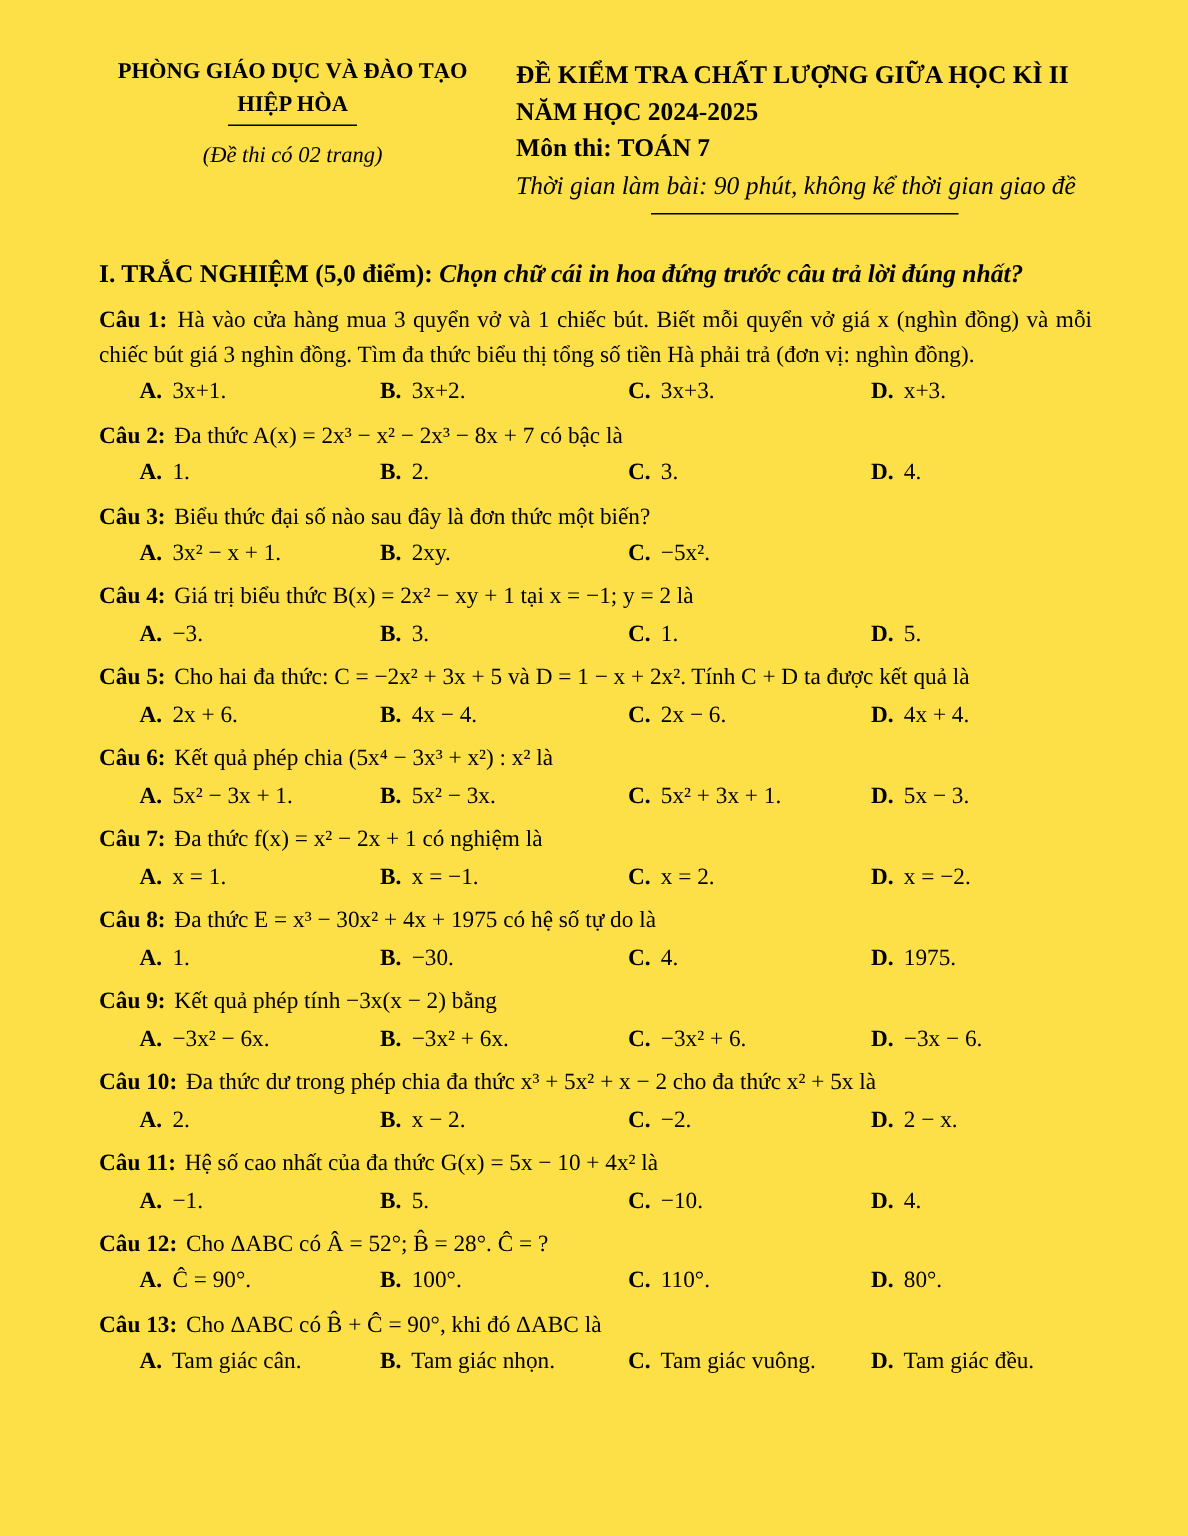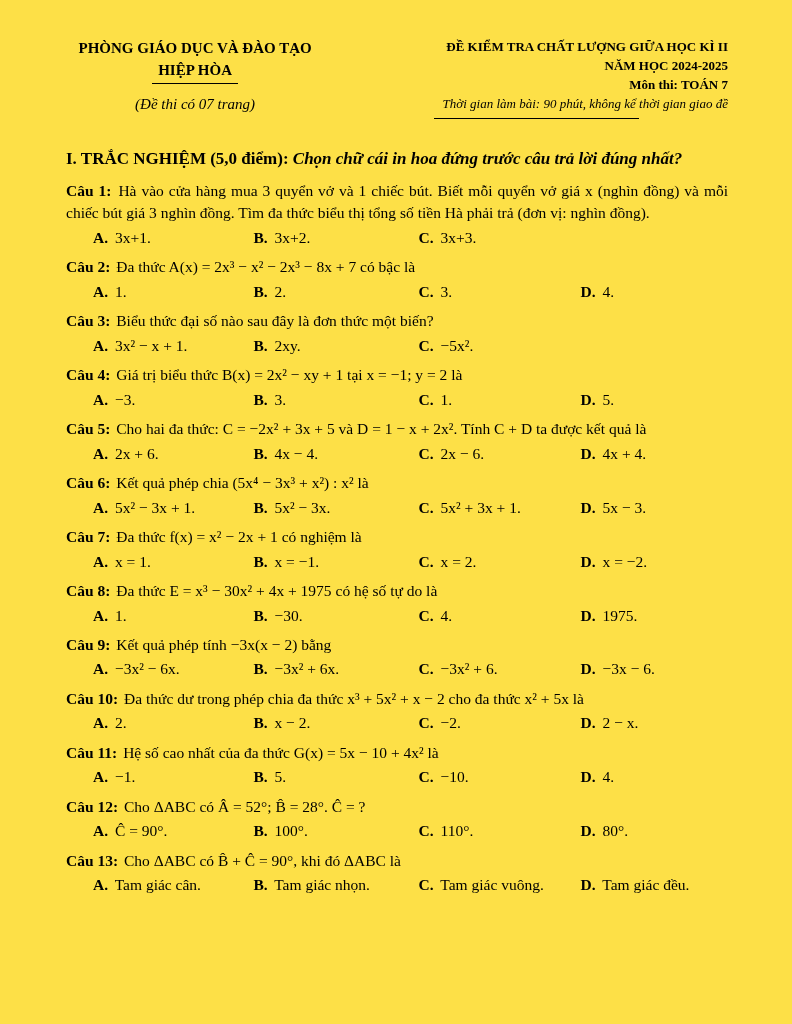--- a/index.html
+++ b/index.html
@@ -13,21 +13,21 @@
     line-height: 1.45;
     color: #000;
     overflow: hidden;
     background: #fde047;
   }
   .bold { font-weight: bold; }
   .italic { font-style: italic; }
 
   .doc-header { display: flex; justify-content: space-between; align-items: flex-start; }
   .header-left  { flex: 0 0 39%; text-align: center; font-size: 15px; }
-  .header-right { flex: 0 0 58%; text-align: right; font-size: 13px; }
+  .header-right { flex: 0 0 58%; text-align: left; font-size: 17px; }
   .district-underline { display: inline-block; border-bottom: 1.5px solid #000; padding: 0 6px 1px 6px; }
   .pages-note { margin-top: 10px; font-size: 15px; }
   .header-rule { width: 205px; border-top: 1.3px solid #000; margin: 5px auto 0 auto; }
 
   .section-heading { margin: 28px 0 8px 0; font-size: 17px; }
 
   .question { margin: 0; }
   .stem { text-align: justify; }
   .qlabel { padding-right: 2px; }
   .options {
@@ -41,21 +41,21 @@
 </style>
 </head>
 <body>
 
 <div class="page">
 
   <div class="doc-header">
     <div class="header-left">
       <div class="bold">PHÒNG GIÁO DỤC VÀ ĐÀO TẠO</div>
       <div class="bold"><span class="district-underline">HIỆP HÒA</span></div>
-      <div class="italic pages-note">(Đề thi có 07 trang)</div>
+      <div class="italic pages-note">(Đề thi có 02 trang)</div>
     </div>
     <div class="header-right">
       <div class="bold">ĐỀ KIỂM TRA CHẤT LƯỢNG GIỮA HỌC KÌ II</div>
       <div class="bold">NĂM HỌC 2024-2025</div>
       <div class="bold">Môn thi: TOÁN 7</div>
       <div class="italic">Thời gian làm bài: 90 phút, không kể thời gian giao đề</div>
       <div class="header-rule"></div>
     </div>
   </div>
 
@@ -67,20 +67,21 @@
   <div id="questions">
   <div class="question">
     <div class="stem">
       <span class="qlabel bold">Câu 1:</span>
       <span class="qtext">Hà vào cửa hàng mua 3 quyển vở và 1 chiếc bút. Biết mỗi quyển vở giá x (nghìn đồng) và mỗi chiếc bút giá 3 nghìn đồng. Tìm đa thức biểu thị tổng số tiền Hà phải trả (đơn vị: nghìn đồng).</span>
     </div>
     <div class="options">
           <div class="option"><span class="bold letter">A.</span> <span>3x+1.</span></div>
           <div class="option"><span class="bold letter">B.</span> <span>3x+2.</span></div>
           <div class="option"><span class="bold letter">C.</span> <span>3x+3.</span></div>
+          <div class="option"><span class="bold letter">D.</span> <span>x+3.</span></div>
         </div>
   </div>
 
   <div class="question">
     <div class="stem">
       <span class="qlabel bold">Câu 2:</span>
       <span class="qtext">Đa thức A(x) = 2x³ − x² − 2x³ − 8x + 7 có bậc là</span>
     </div>
     <div class="options">
           <div class="option"><span class="bold letter">A.</span> <span>1.</span></div>

